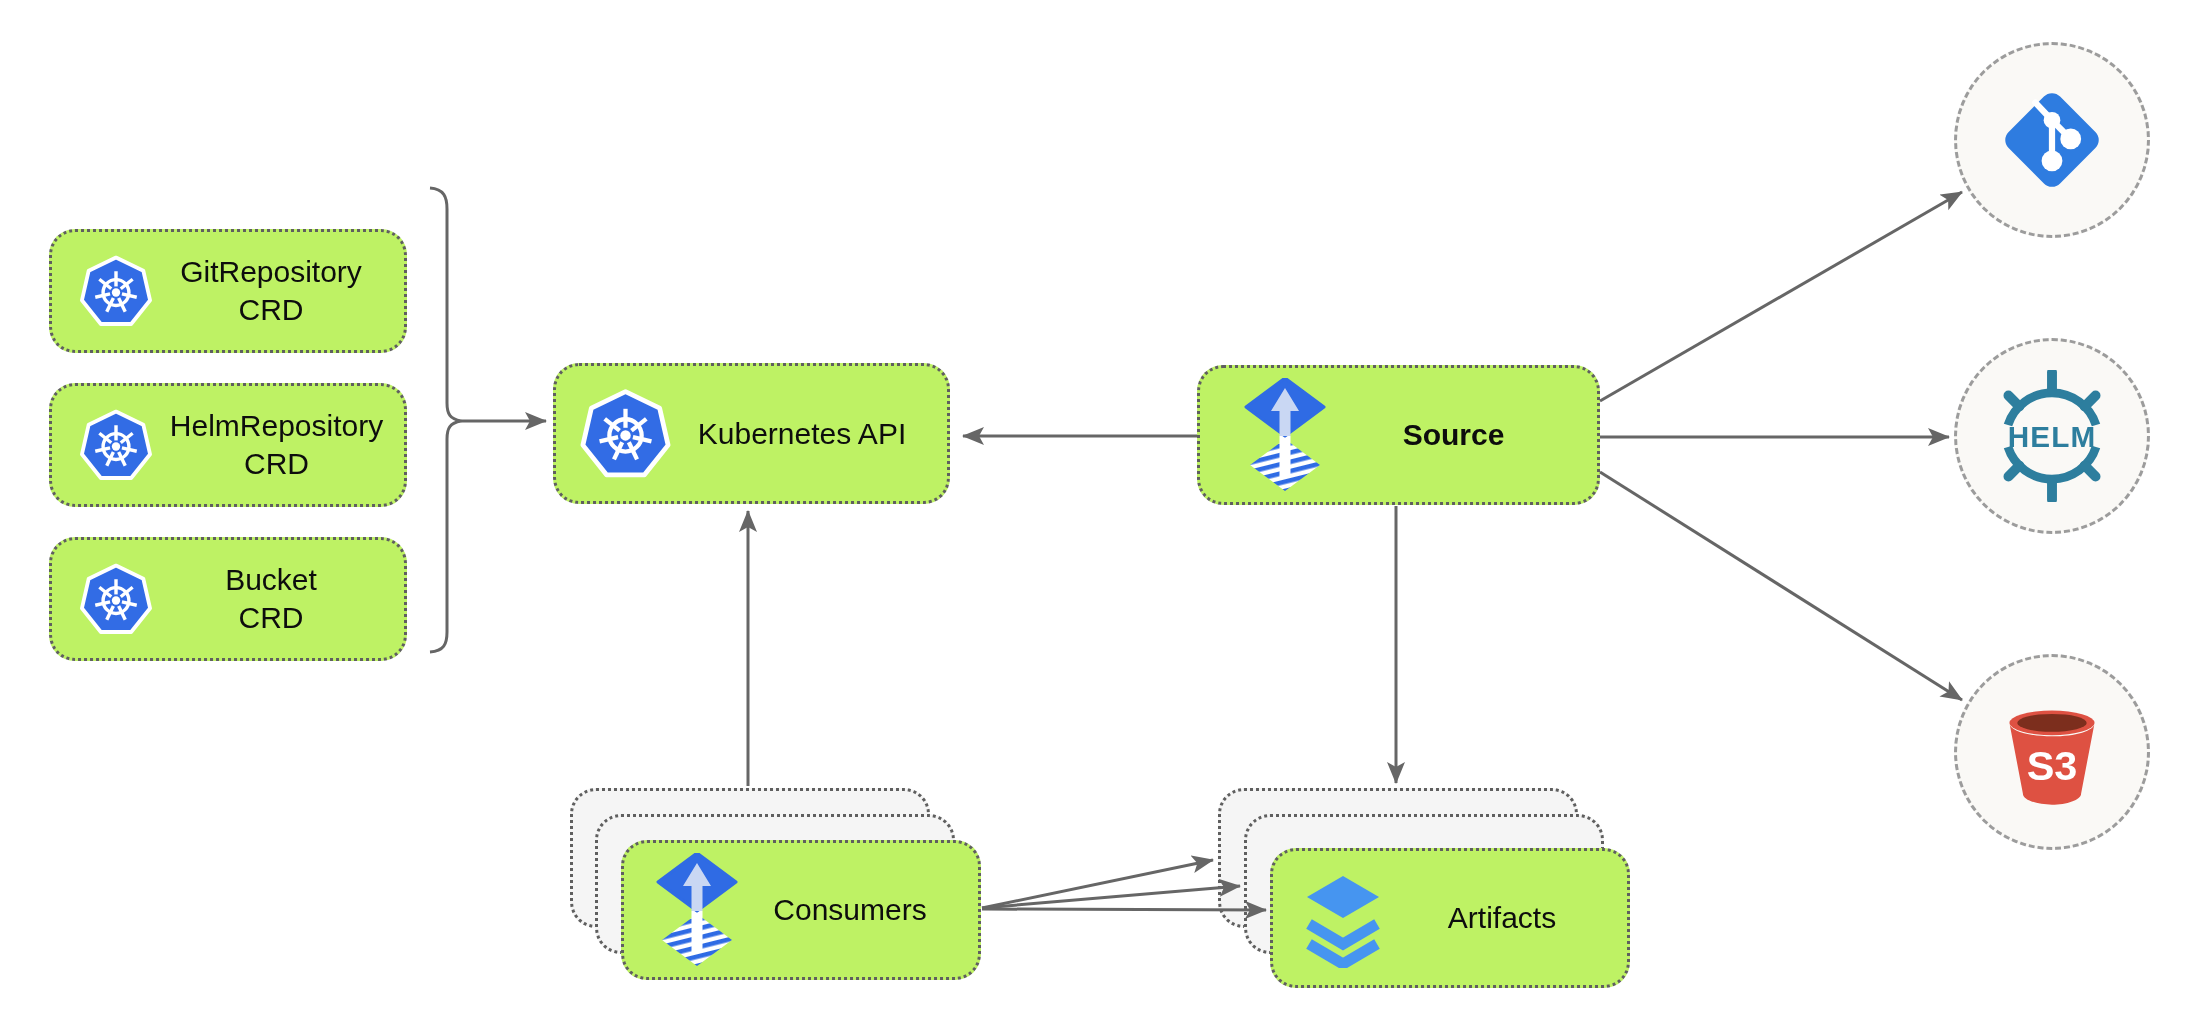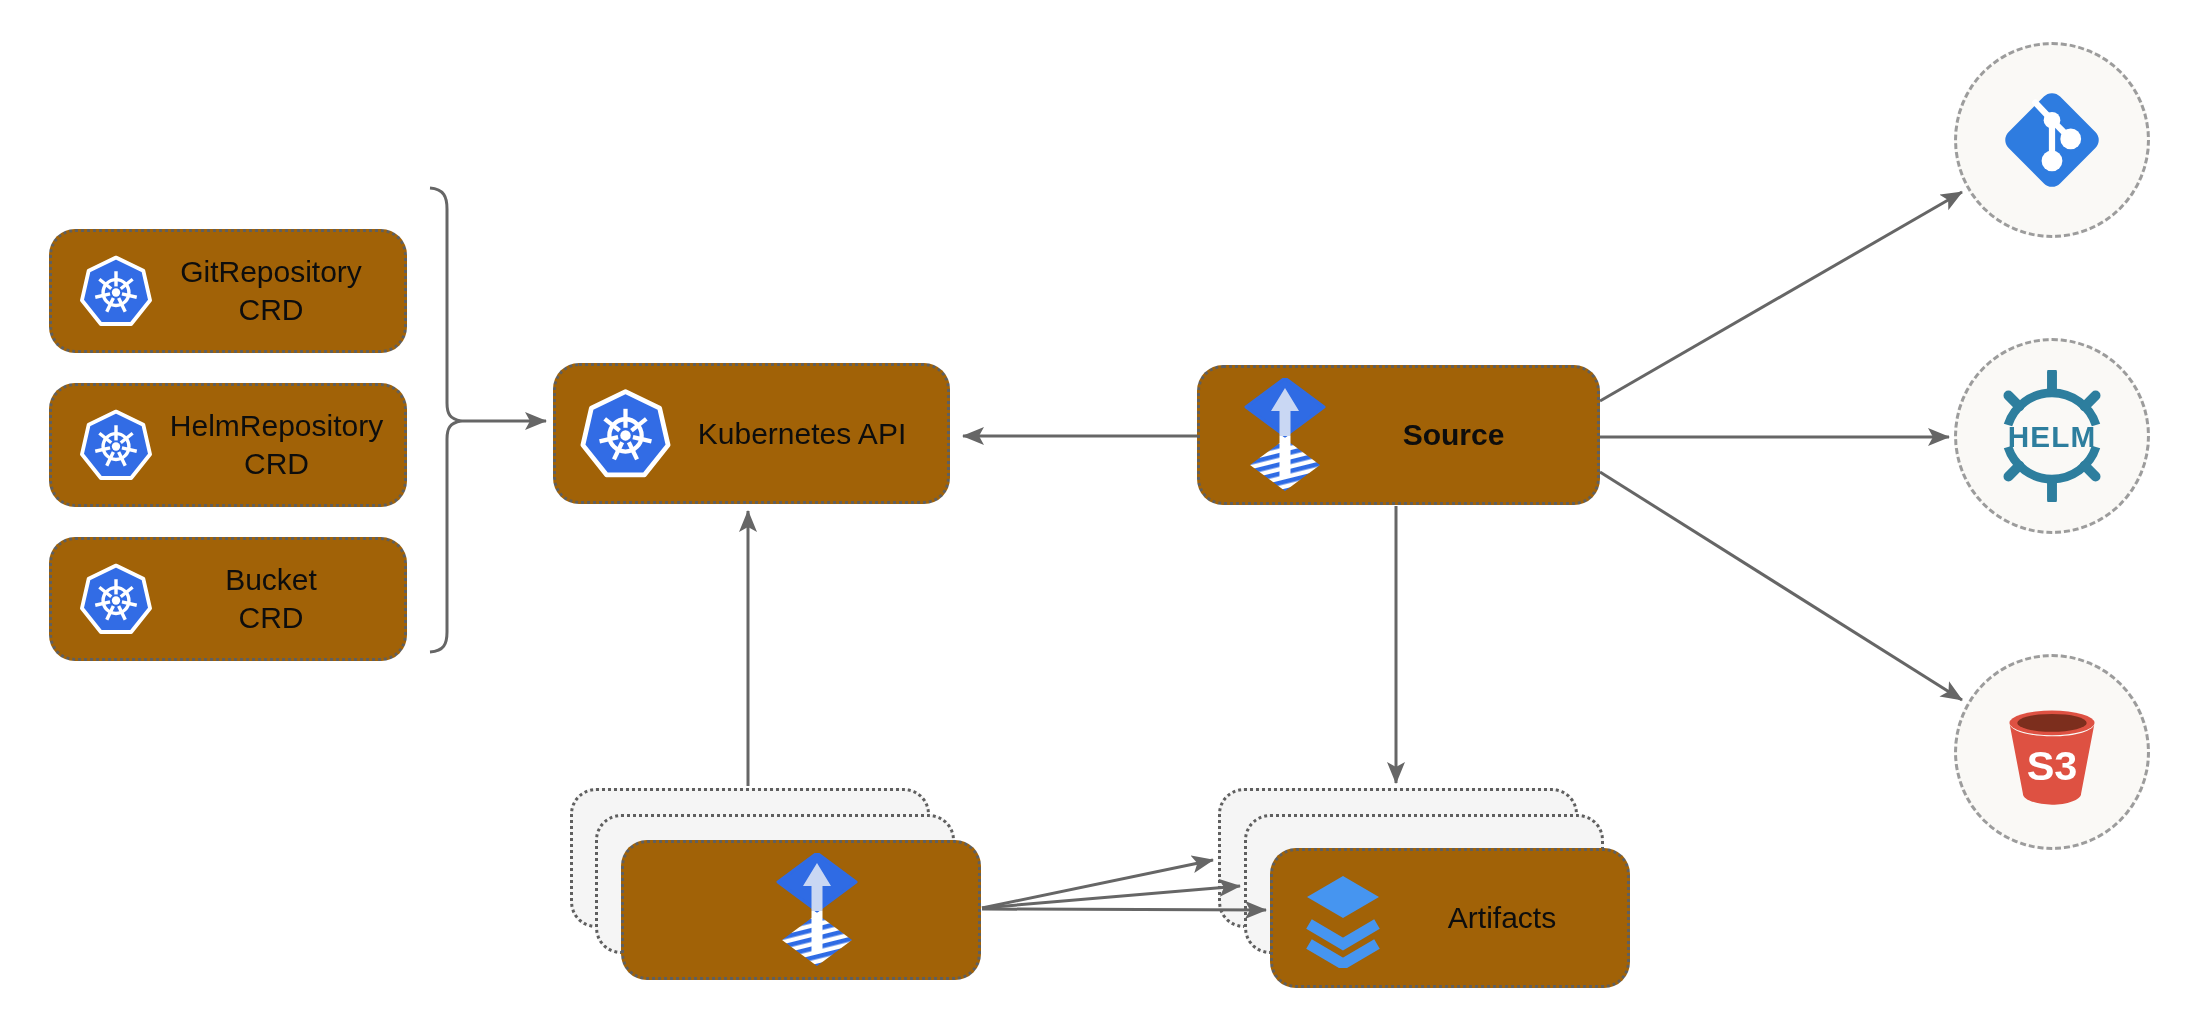--- a/index.html
+++ b/index.html
@@ -5,22 +5,22 @@
   html,body { margin:0; padding:0; background:#ffffff; }
   .canvas {
     position:relative; width:2196px; height:1030px; background:#ffffff;
     font-family:"Liberation Sans", sans-serif; overflow:hidden;
   }
   
   svg.connectors { position:absolute; left:0; top:0; z-index:10; pointer-events:none; }
 
   .node {
     position:absolute; box-sizing:border-box;
-    background:#a16207; border:3px dotted #5f5f5f; border-radius:26px;
-    display:flex; align-items:center;justify-content:center;
+    background:#bef264; border:3px dotted #5f5f5f; border-radius:26px;
+    display:flex; align-items:center;
   }
   .stack-layer {
     position:absolute; box-sizing:border-box;
     background:#f5f5f5; border:3px dotted #5f5f5f; border-radius:26px;
   }
   .label {
     flex:1; text-align:center; font-size:30px; line-height:38px;
     color:#0d0d0d; padding-right:16px;
   }
   .circle {
@@ -171,20 +171,21 @@
       <div>Source</div>
     </div>
   </div>
 
   <div class="stack-layer" id="consumers-back"></div>
   <div class="stack-layer" id="consumers-mid"></div>
   <div class="node" id="consumers-front">
     <svg class="icon ml32" width="82" height="114">
         <use href="#sym-flux"></use>
       </svg>
+    <div class="label">Consumers</div>
   </div>
 
   <div class="stack-layer" id="artifacts-back"></div>
   <div class="stack-layer" id="artifacts-mid"></div>
   <div class="node" id="artifacts-front">
     <svg class="icon ml20" width="100" height="100">
         <use href="#sym-layers"></use>
       </svg>
     <div class="label">Artifacts</div>
   </div>

